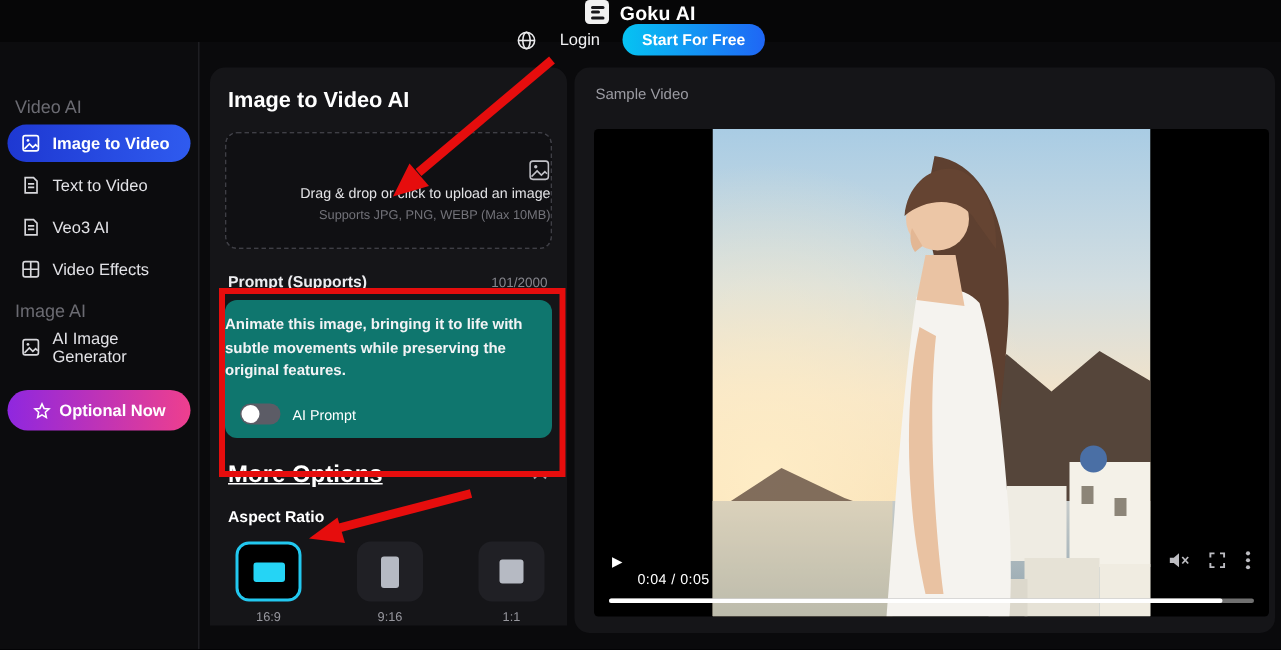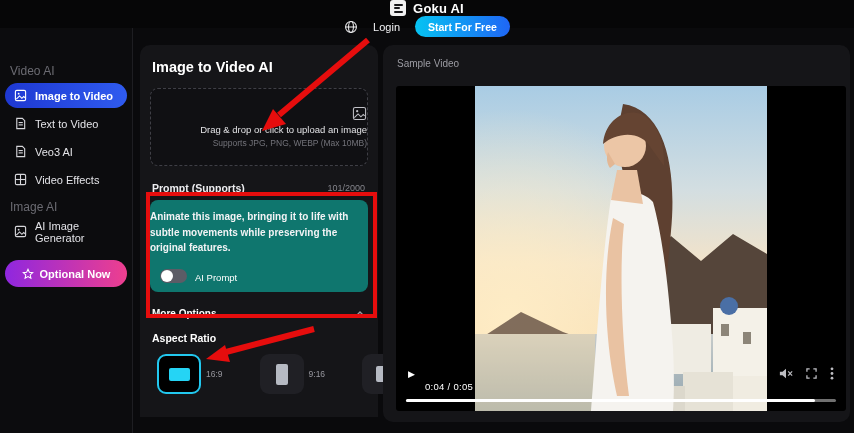--- a/index.html
+++ b/index.html
@@ -45,24 +45,24 @@
   .prompt-head { display:flex; justify-content:space-between; align-items:center; margin:16px 3px 6px 2px; }
   .prompt-label { font-size:10.5px; font-weight:bold; color:#ededf0; }
   .prompt-counter { font-size:9px; color:#85858c; }
   .prompt-box { position:relative; background:#0f766e; border-radius:8px; height:92px; padding:9px 0; }
   .prompt-text { font-size:10px; font-weight:600; color:#f3f3f5; line-height:1.55; }
   .toggle-row { position:absolute; left:10px; bottom:9px; display:flex; align-items:flex-end; gap:8px; }
   .toggle { width:27px; height:14px; border-radius:7px; background:#5c5c66; position:relative; cursor:pointer; }
   .toggle-knob { position:absolute; left:1px; top:1px; width:12px; height:12px; border-radius:50%; background:#fff; }
   .toggle-label { font-size:9.5px; color:#fff; }
   .more-row { display:flex; justify-content:space-between; align-items:center; margin:16px 3px 0 2px; cursor:pointer; }
-  .more-label { font-size:10px; font-weight:bold; color:#fff; }
+  .more-label { font-size:16px; font-weight:bold; color:#fff;text-decoration:underline; }
   .aspect-label { font-size:10.5px; font-weight:bold; color:#fff; margin:13px 0 0 2px; }
   .tiles { display:flex; gap:37px; margin-top:10px; padding-left:7px; }
-  .tile-wrap { display:flex; flex-direction:row; align-items:center; gap:5px; cursor:pointer; }
+  .tile-wrap { display:flex; flex-direction:column; align-items:center; gap:5px; cursor:pointer; }
   .tile { width:44px; height:40px; border-radius:9px; background:#202025; display:flex; align-items:center; justify-content:center; }
   .tile.sel { background:#000; border:2px solid #22c8ef; }
   .shape-169 { width:21px; height:13px; background:#25d4f5; border-radius:2px; }
   .shape-916 { width:12px; height:21px; background:#b6bac3; border-radius:2px; }
   .shape-11  { width:16px; height:16px; background:#b6bac3; border-radius:2px; }
   .tile-label { font-size:8.5px; color:#97979e; }
 
   
   .preview { position:absolute; left:383px; top:45px; width:467px; height:377px; background:#151518; border-radius:10px; }
   .sample-label { font-size:10px; color:#9b9ba2; margin:13px 0 0 14px; }

